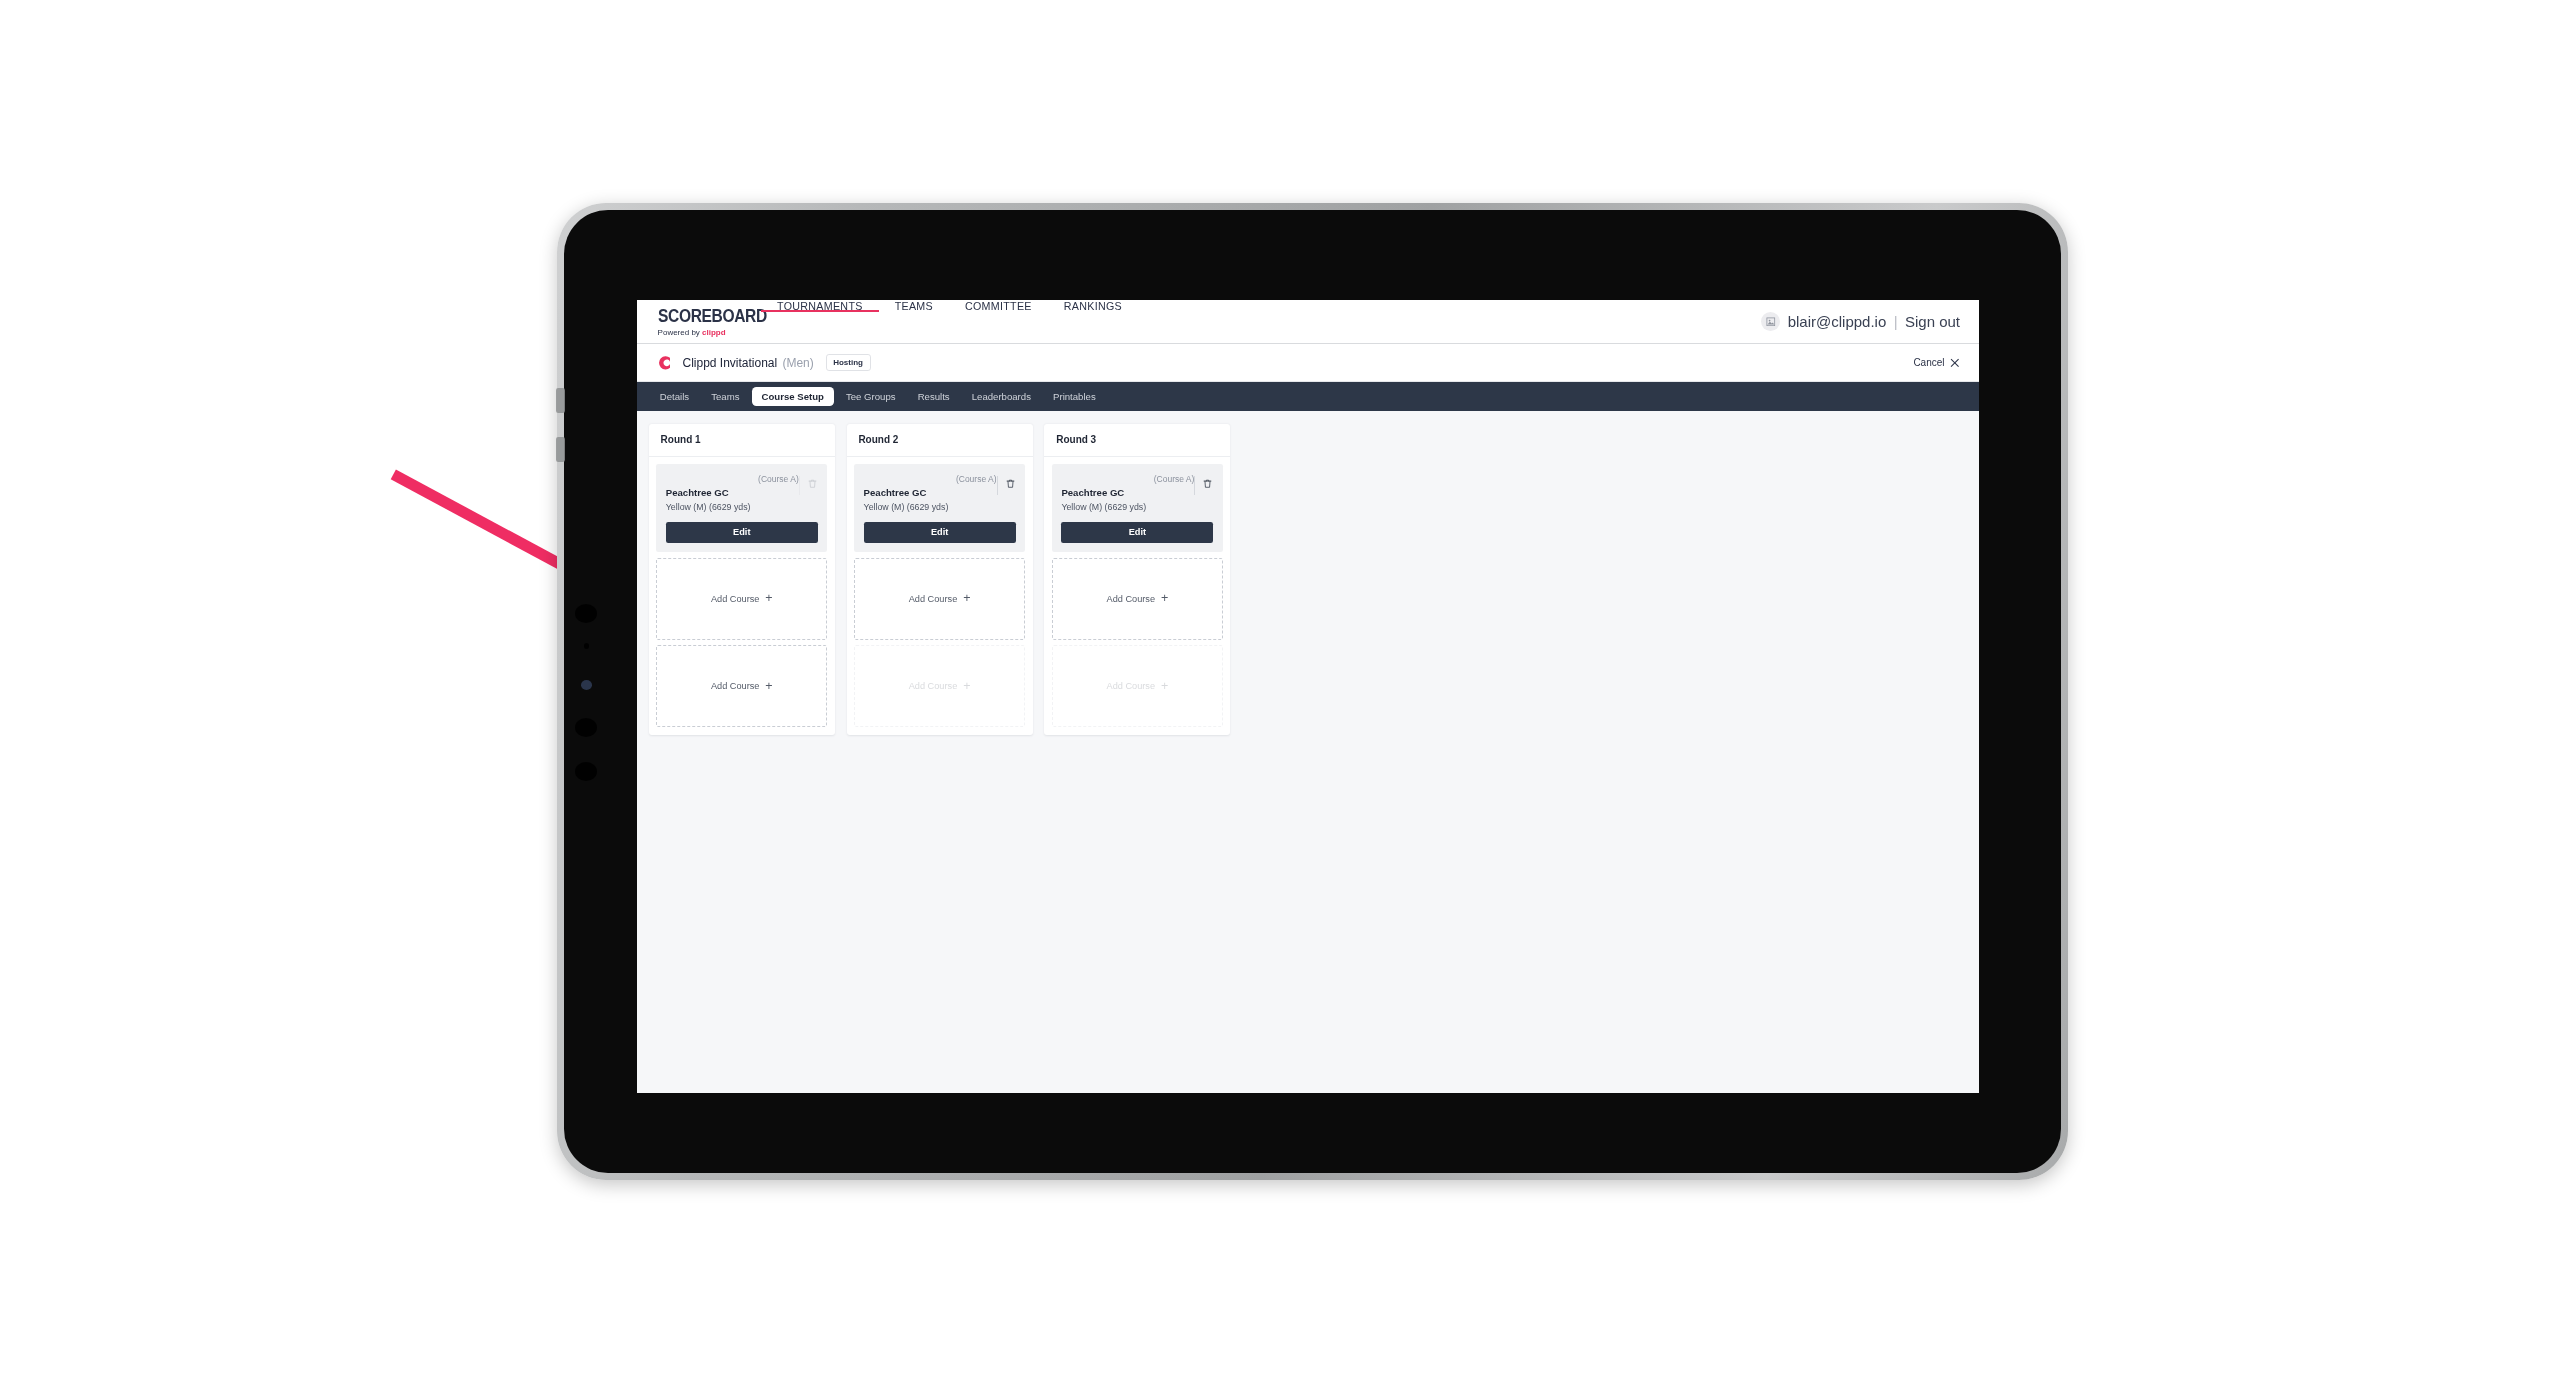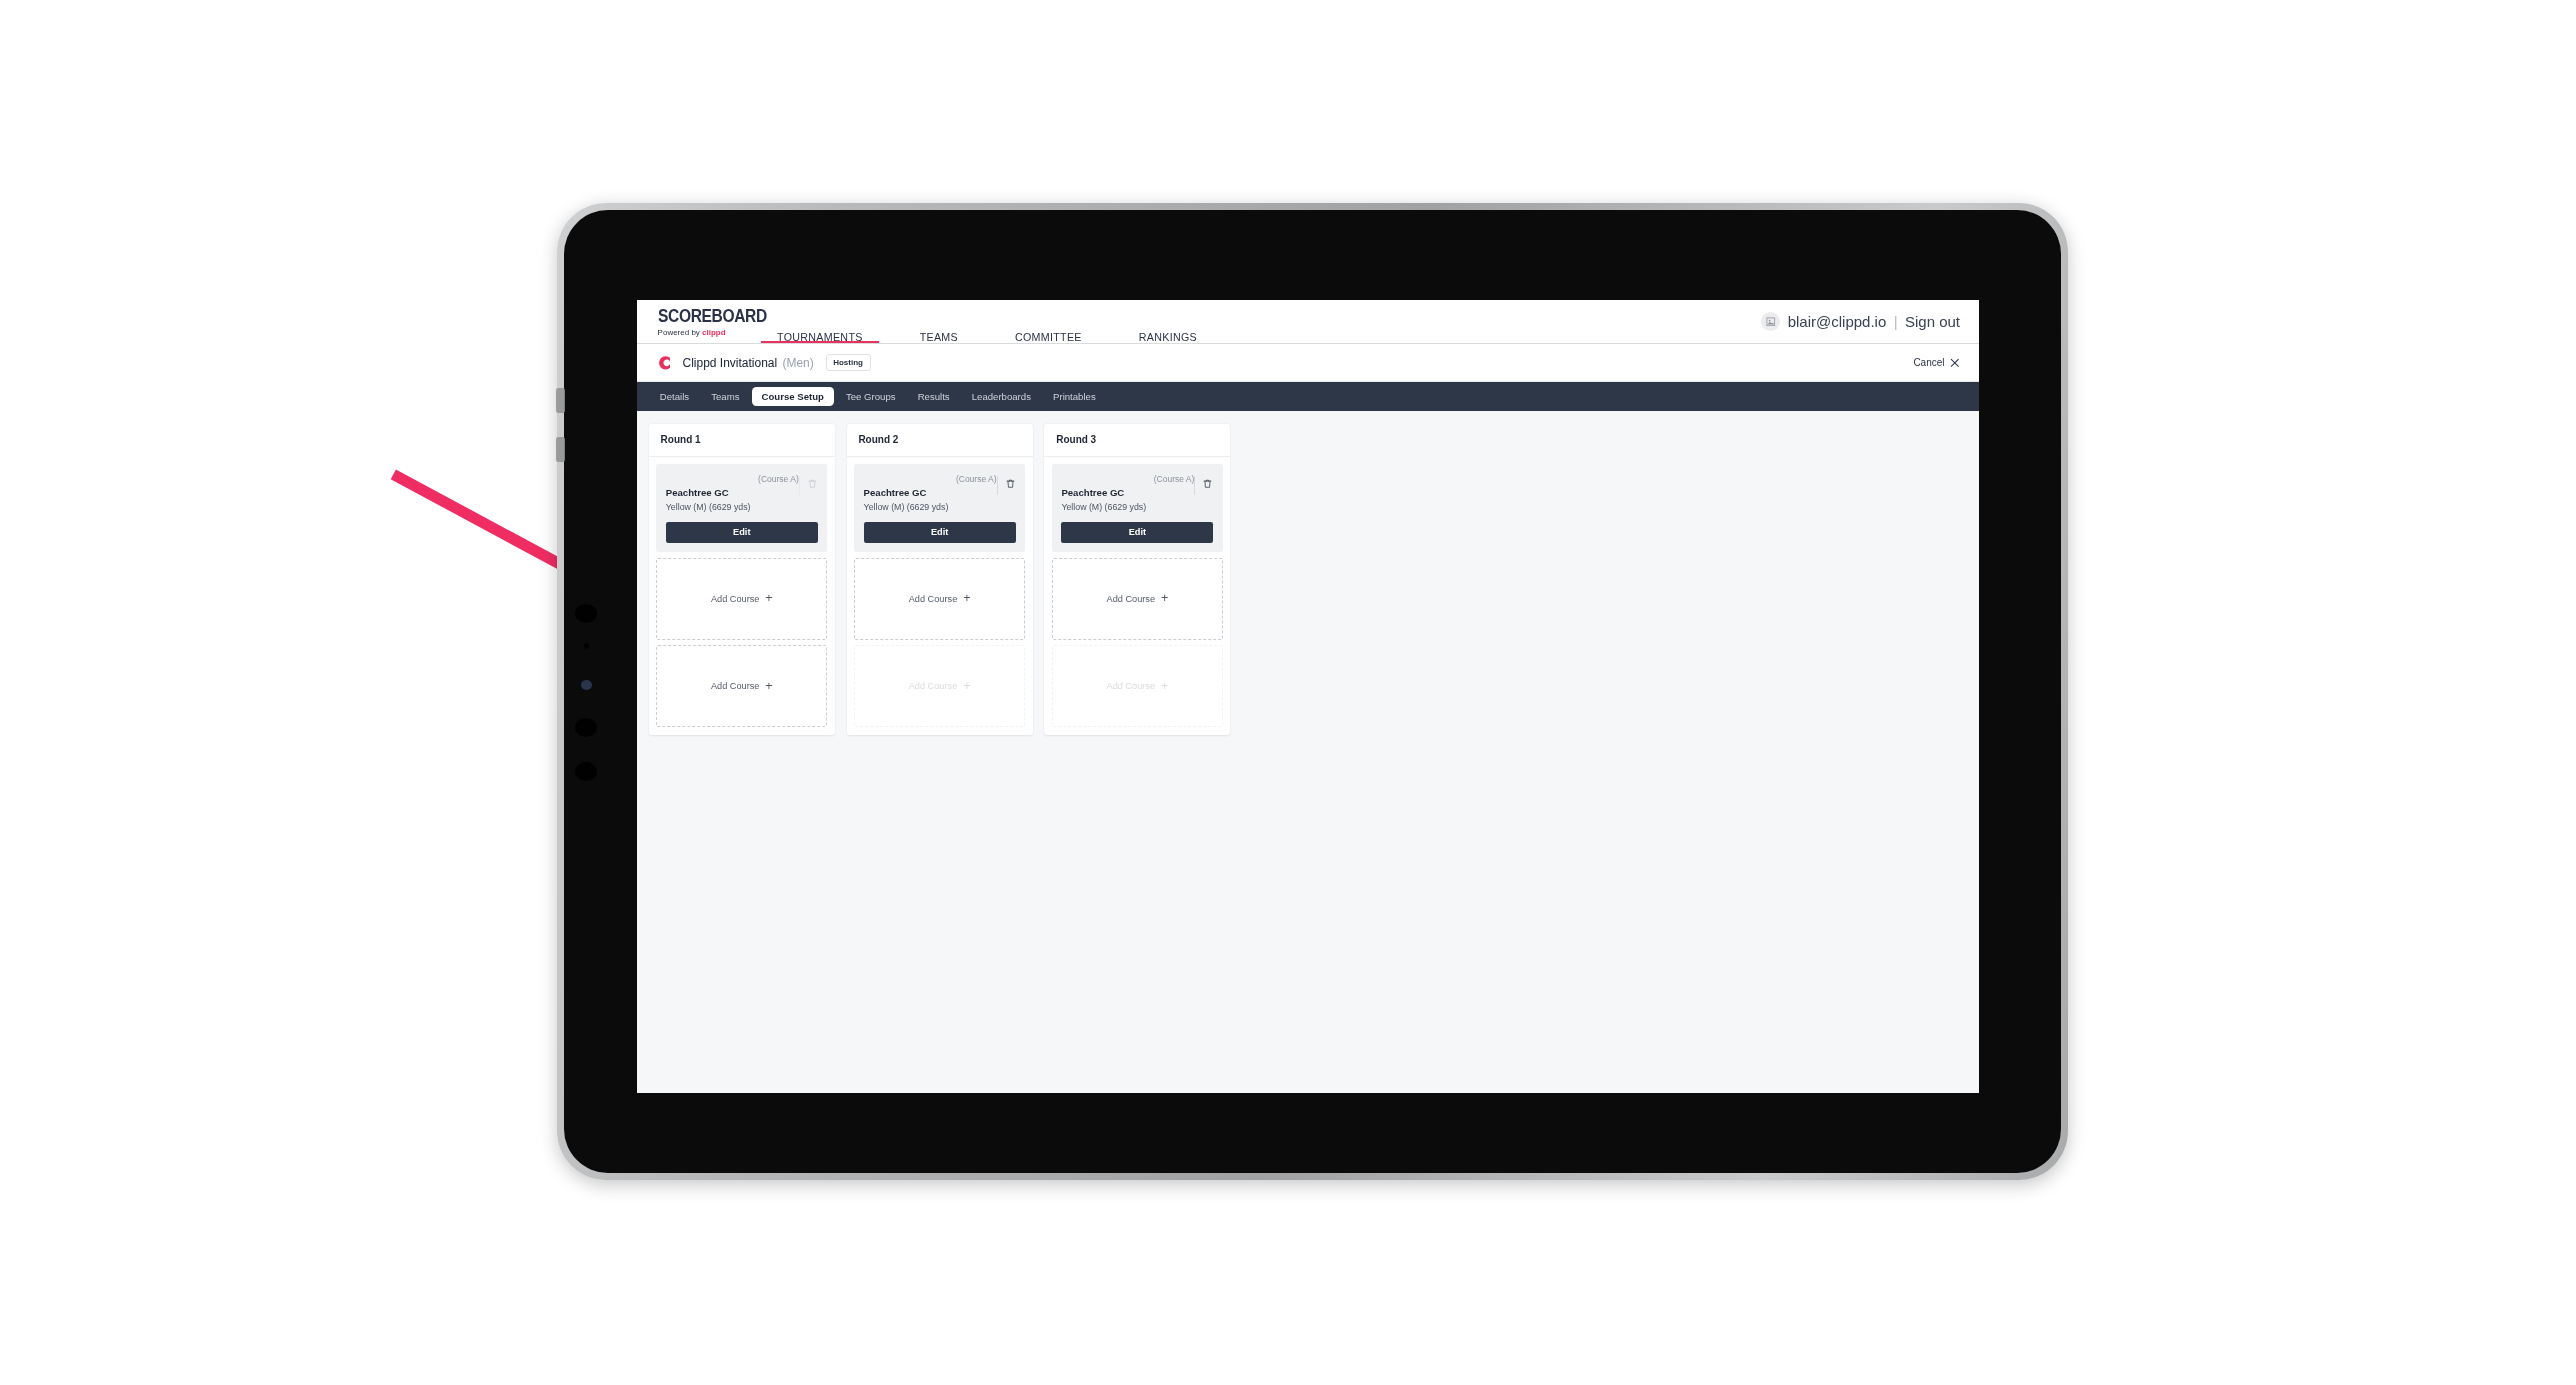--- a/index.html
+++ b/index.html
@@ -64,21 +64,21 @@
     padding-left: 20.6px;
   }
   .logo-main {
     font-family:"Liberation Sans", sans-serif;
     font-weight:700; font-size:17.7px; letter-spacing:-0.4px;
     color:#2b3247; transform: scaleX(0.88); transform-origin:left center;
   }
   .logo-sub { font-size:8px; color:#2b3247; margin-top:1px; white-space:nowrap; }
   .logo-sub .brand { color:#e8315f; font-weight:700; }
 
-  .nav-items { display:flex; align-items:flex-end;gap:25px; }
+  .nav-items { display:flex; align-items:flex-start; }
   .nav-item {
     display:flex; align-items:center; padding: 0 16px;
     font-size:10.7px; color:#2b3247; letter-spacing:0.3px;
     cursor:pointer; position:relative;
   }
   .nav-item.active::after {
     content:""; position:absolute; left:0; right:0; bottom:0;
     height:2.2px; background:#e8315f;
   }
   .topbar-right {

